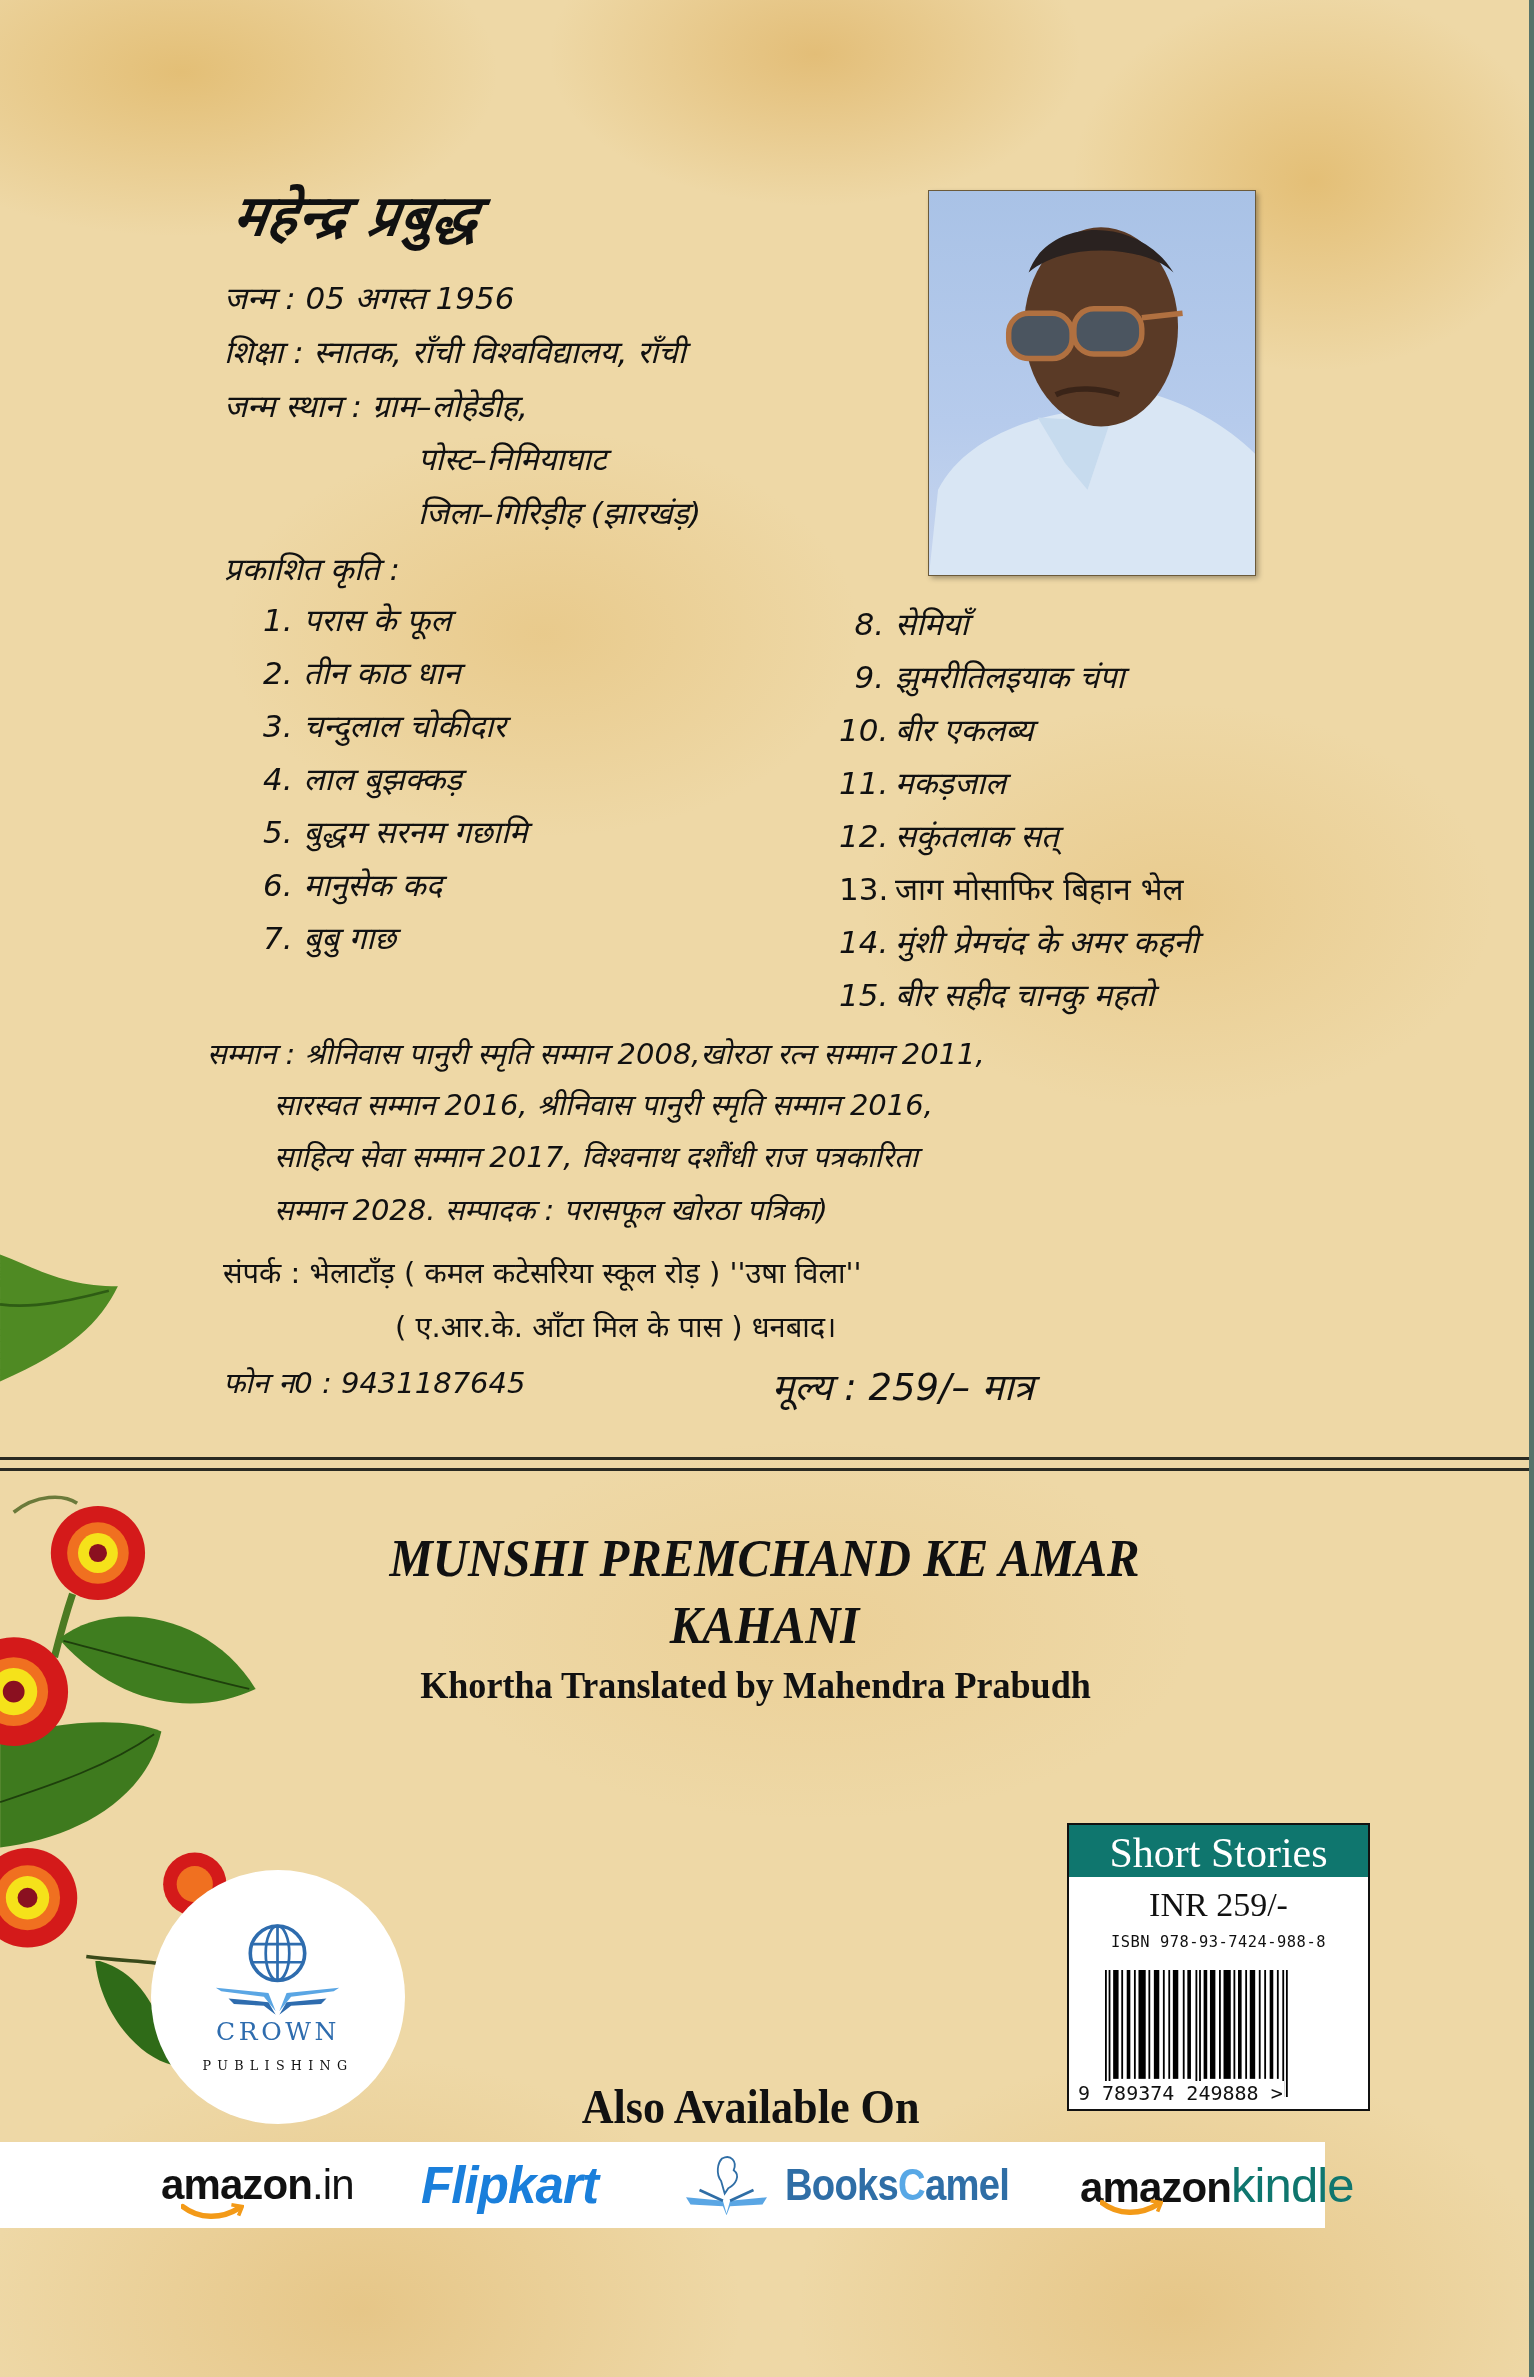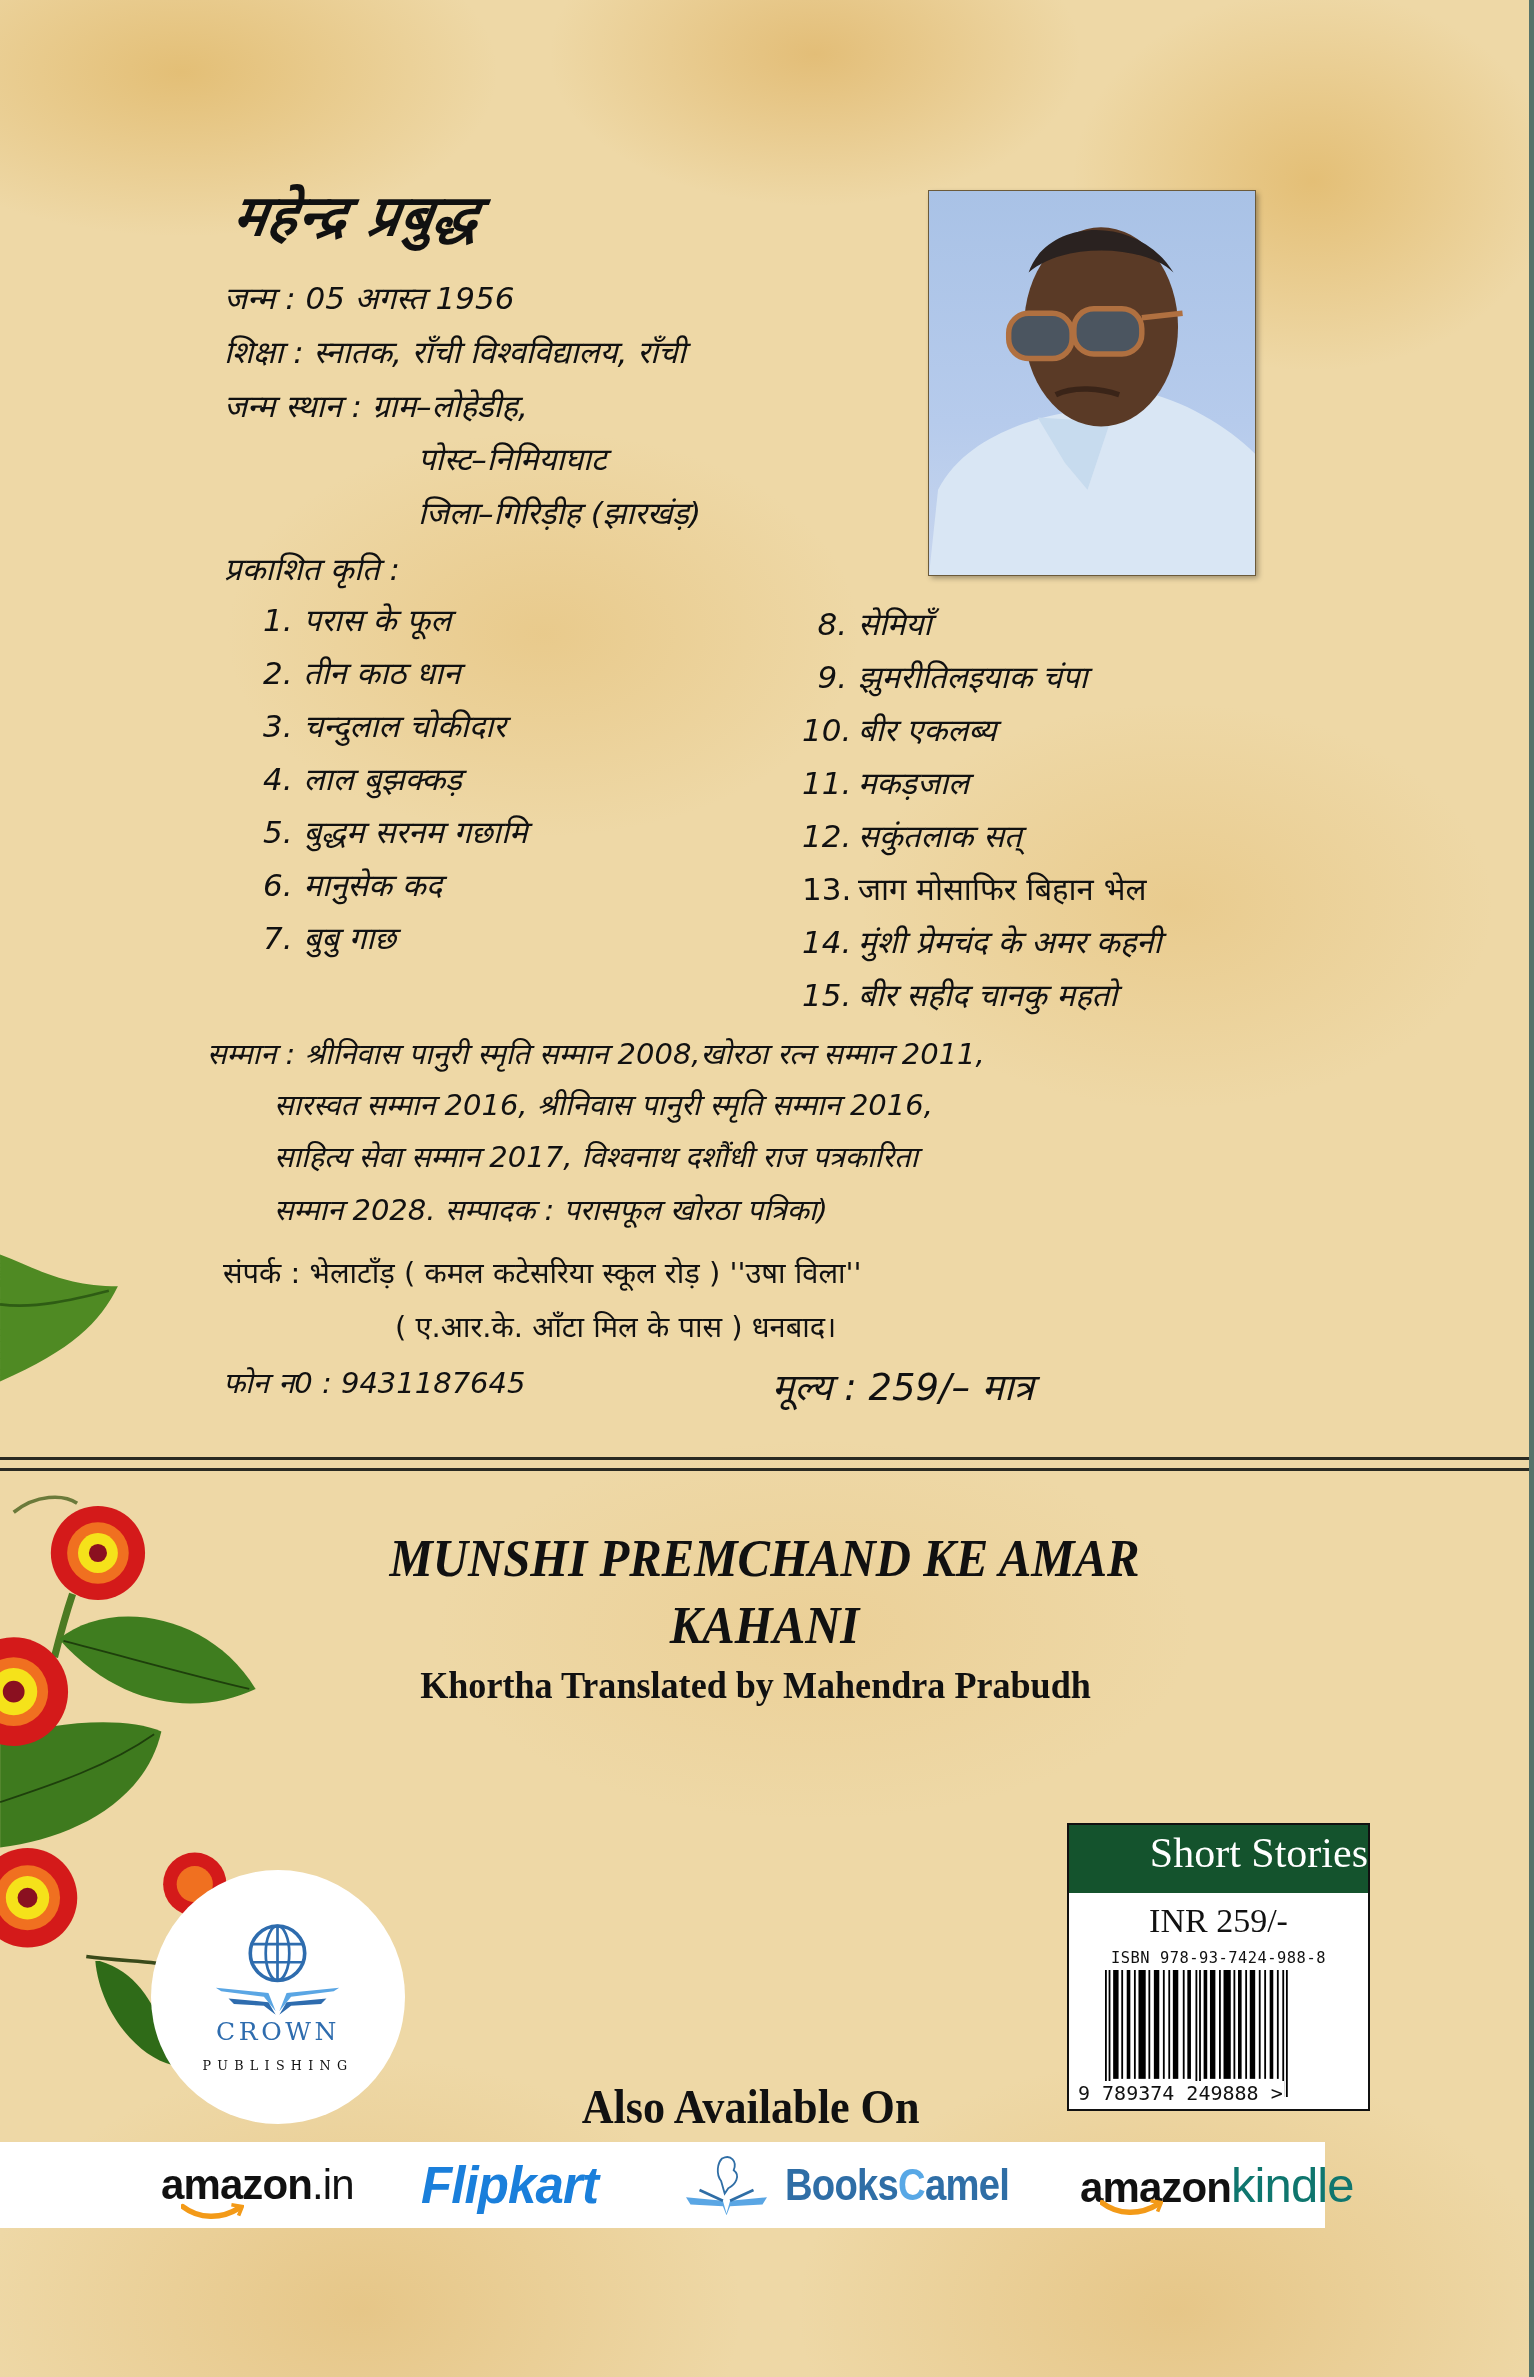--- a/index.html
+++ b/index.html
@@ -47,21 +47,21 @@
     font-size: 53px; line-height: 1; transform: scaleX(0.92);
   }
   .subtitle {
     left: 0; width: 1529px; text-align: center;
     font-family: "Liberation Serif", serif; font-weight: bold; font-size: 38px; line-height: 1;
     transform: scaleX(0.95);
   }
 
   
   .isbn-box { left: 1067px; top: 1823px; width: 303px; height: 288px; background: #fff; border: 2.7px solid #111; box-sizing: border-box; }
-  .isbn-head { height: 68px; background: #14532d; color: #fff; text-align: right;
+  .isbn-head { height: 52px; background: #0f766e; color: #fff; text-align: center;
     font-family: "Liberation Serif", serif; font-size: 42px; line-height: 56px; }
   .isbn-price { text-align: center; font-family: Liberation Serif, serif; font-size: 34px; line-height: 1; margin-top: 11px; }
   .isbn-num { font-family: "DejaVu Sans Mono", monospace; font-size: 15.4px; text-align: center; margin-top: 11px; letter-spacing: 0.5px; }
   .barcode { position: absolute; left: 36px; top: 145px; width: 190px; height: 127px; }
   .barcode-digits { position: absolute; left: 7.2px; bottom: 3.6px; font-family: "DejaVu Sans Mono", monospace; font-size: 20px; background: #fff; padding: 0 1.8px; }
 
   
   .crown { left: 151px; top: 1870px; width: 254px; height: 254px; border-radius: 50%; background: #fff; }
   .crown-name { position: absolute; left: 0; width: 100%; text-align: center; font-family: "DejaVu Serif", serif; color: #2e6cae; font-size: 25px; letter-spacing: 3.6px; top: 147px; }
   .crown-sub { position: absolute; left: 0; width: 100%; text-align: center; font-family: "DejaVu Serif", serif; color: #111; font-size: 12.7px; letter-spacing: 6.3px; top: 188px; }
@@ -153,21 +153,21 @@
 <div class="abs bio-text" style="left:224px;top:554px">प्रकाशित कृति :</div>
 <div class="abs" style="left:263px;top:605px">
   <div class="works-item" style="height:53px"><span class="works-num">1.</span><span>परास के फूल</span></div>
   <div class="works-item" style="height:53px"><span class="works-num">2.</span><span>तीन काठ धान</span></div>
   <div class="works-item" style="height:53px"><span class="works-num">3.</span><span>चन्दुलाल चोकीदार</span></div>
   <div class="works-item" style="height:53px"><span class="works-num">4.</span><span>लाल बुझक्कड़</span></div>
   <div class="works-item" style="height:53px"><span class="works-num">5.</span><span>बुद्धम सरनम गछामि</span></div>
   <div class="works-item" style="height:53px"><span class="works-num">6.</span><span>मानुसेक कद</span></div>
   <div class="works-item" style="height:53px"><span class="works-num">7.</span><span>बुबु गाछ</span></div>
 </div>
-<div class="abs" style="left:802px;top:609px">
+<div class="abs" style="left:839px;top:609px">
   <div class="works-item" style="height:53px"><span class="works-num" style="width:45px">8.</span><span>सेमियाँ</span></div>
   <div class="works-item" style="height:53px"><span class="works-num" style="width:45px">9.</span><span>झुमरीतिलइयाक चंपा</span></div>
   <div class="works-item" style="height:53px"><span class="works-num" style="width:45px">10.</span><span>बीर एकलब्य</span></div>
   <div class="works-item" style="height:53px"><span class="works-num" style="width:45px">11.</span><span>मकड़जाल</span></div>
   <div class="works-item" style="height:53px"><span class="works-num" style="width:45px">12.</span><span>सकुंतलाक सत्</span></div>
   <div class="works-item" style="height:53px;font-style:normal"><span class="works-num" style="width:45px">13.</span><span>जाग मोसाफिर बिहान भेल</span></div>
   <div class="works-item" style="height:53px"><span class="works-num" style="width:45px">14.</span><span>मुंशी प्रेमचंद के अमर कहनी</span></div>
   <div class="works-item" style="height:53px"><span class="works-num" style="width:45px">15.</span><span>बीर सहीद चानकु महतो</span></div>
 </div>
 

